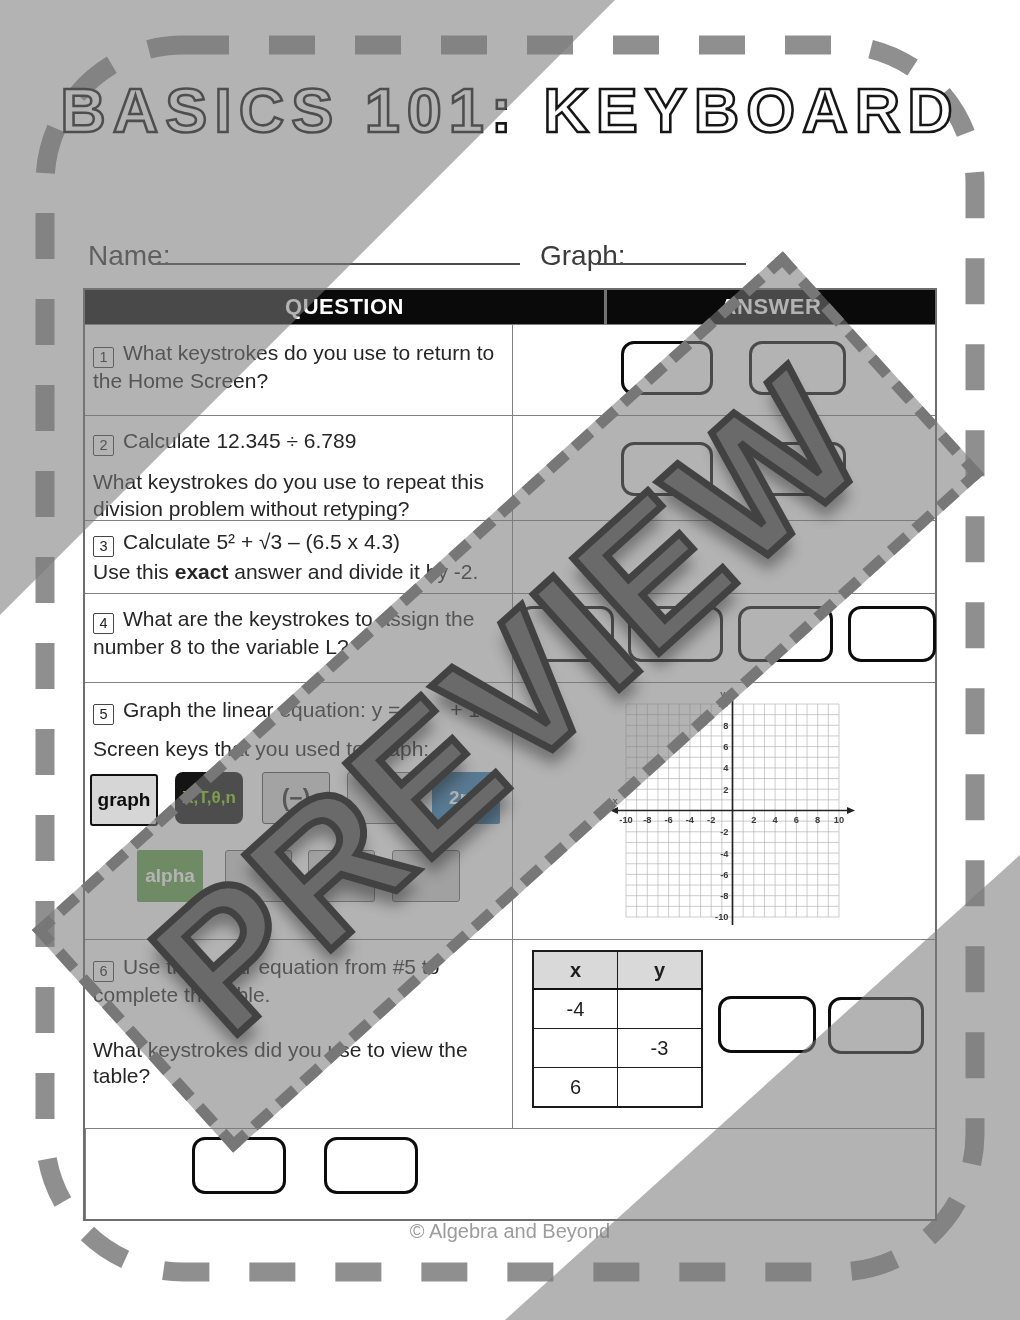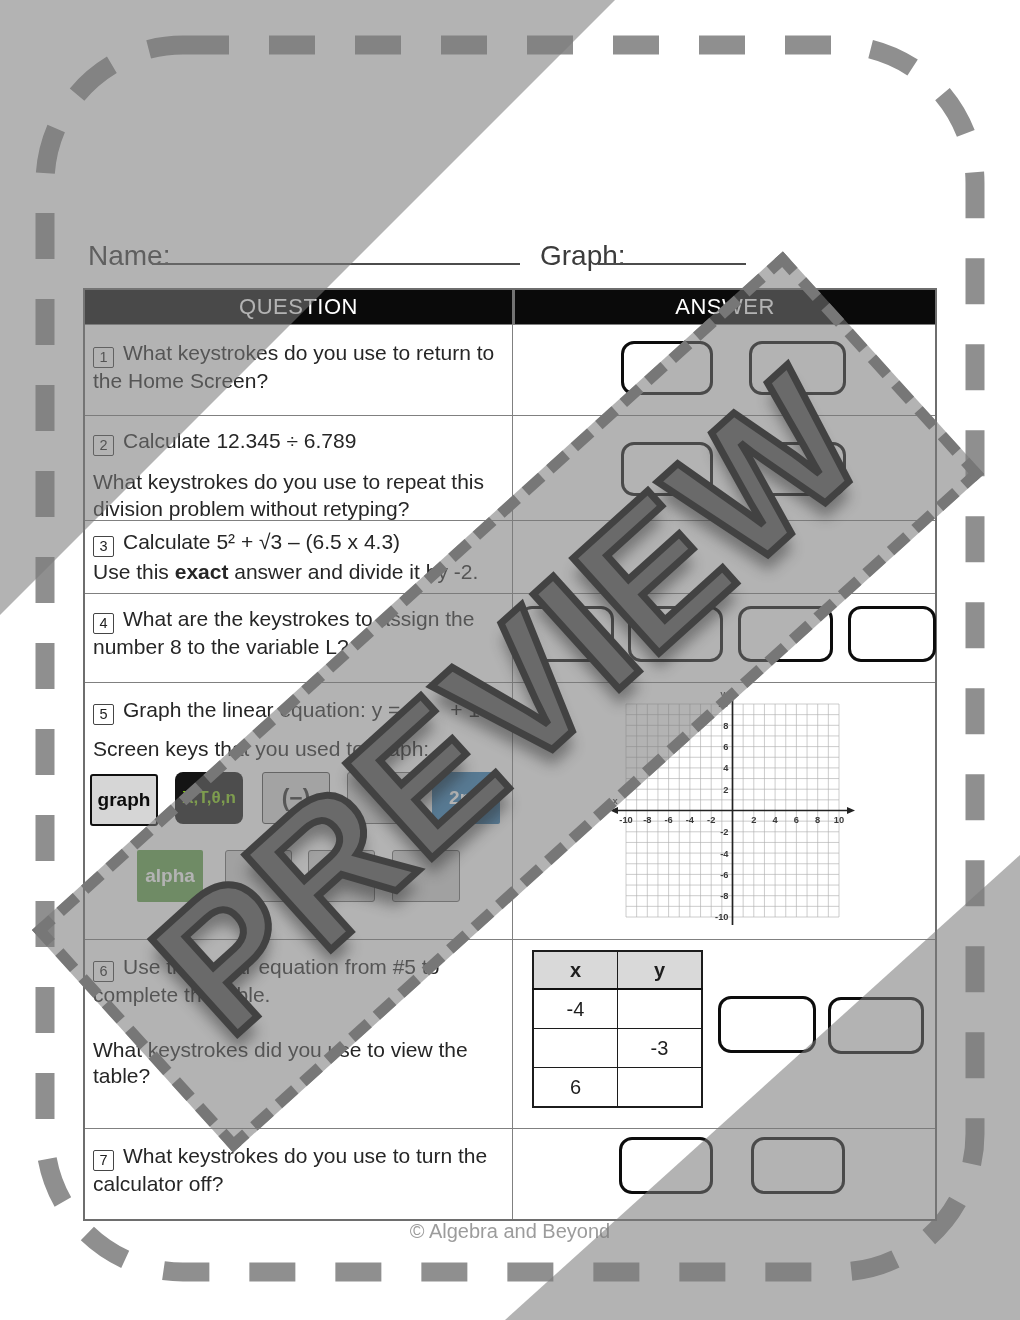--- a/index.html
+++ b/index.html
@@ -11,22 +11,22 @@
          -webkit-text-stroke:2.6px #161616;white-space:nowrap;}
   .banner{position:absolute;left:78px;top:165px;width:869px;height:47px;box-sizing:border-box;
           background:#dcdcdc;border:2px solid #474747;display:flex;align-items:center;justify-content:center;
           font-size:27px;font-weight:bold;color:#0d0d0d;letter-spacing:.5px;}
   .nd-label{position:absolute;top:240px;font-size:28px;color:#3c3c3c;}
   .nd-line{position:absolute;top:263px;border-top:2px solid #4c4c4c;}
   
   .wtable{position:absolute;left:83px;top:288px;width:854px;box-sizing:border-box;
           border:2px solid #6e6e6e;background:#fff;}
   .hrow{display:flex;height:34px;background:#0a0a0a;}
-  .hcell{display:flex;align-items:center;justify-content:center;color:#fff;font-weight:normal;
-         font-size:22px;letter-spacing:.5px;box-sizing:border-box;}
+  .hcell{display:flex;align-items:center;justify-content:center;color:#fff;font-weight:bold;
+         font-size:22px;letter-spacing:.5px;box-sizing:border-box;margin-left:46px;}
   .hq{width:427px;}
   .ha{flex:1;border-left:3px solid #737373;}
   .row{display:flex;border-top:1.6px solid #808080;}
   .qcell{width:427px;box-sizing:border-box;padding:0 8px;position:relative;}
   .acell{flex:1;border-left:1.6px solid #808080;box-sizing:border-box;position:relative;}
   .q1{height:90px}.q2{height:104px}.q3{height:72px}.q4{height:88px}.q5{height:256px}.q6{height:188px}.q7{height:90px}
   .qcell p{margin:0;font-size:21px;line-height:1.24;color:#262626;}
   .qnum{display:inline-flex;width:21px;height:21px;box-sizing:border-box;border:1.6px solid #454545;
         border-radius:2px;align-items:center;justify-content:center;font-size:14.5px;margin-right:9px;
         vertical-align:-2px;background:#fff;color:#222;}
@@ -60,20 +60,21 @@
 </style>
 </head>
 <body>
 
 <div class="page">
 
   <svg class="border-svg" width="1020" height="1320">
     <rect x="45" y="45" width="930" height="1227" rx="138" ry="138" fill="none" stroke="#8f8f8f" stroke-width="19" stroke-dasharray="46 40"></rect>
   </svg>
 
+  <div class="title">BASICS 101: KEYBOARD</div>
 
   <span class="nd-label" style="left:88px">Name:</span>
   <div class="nd-line" style="left:152px;width:368px"></div>
   <span class="nd-label" style="left:540px">Graph:</span>
   <div class="nd-line" style="left:598px;width:148px"></div>
 
   <div class="wtable">
 
     <div class="hrow">
       <div class="hcell hq">QUESTION</div>
@@ -250,25 +251,20 @@
             <td></td>
           </tr>
         </tbody>
           </table>
         <div class="abox" style="left:205px;top:56px;width:98px;height:57px"></div>
         <div class="abox" style="left:315px;top:57px;width:96px;height:57px"></div>
       </div>
     </div>
 
     <div class="row q7">
-      <div class="qcell">
-        <p style="margin-top:14px">
-          <span class="qnum">7</span><span>What keystrokes do you use to turn the calculator off?</span>
-        </p>
-      </div>
       <div class="acell">
         <div class="abox" style="left:106px;top:8px;width:94px;height:57px"></div>
         <div class="abox" style="left:238px;top:8px;width:94px;height:57px"></div>
       </div>
     </div>
 
   </div>
 
   <div class="footer">© Algebra and Beyond</div>
 

